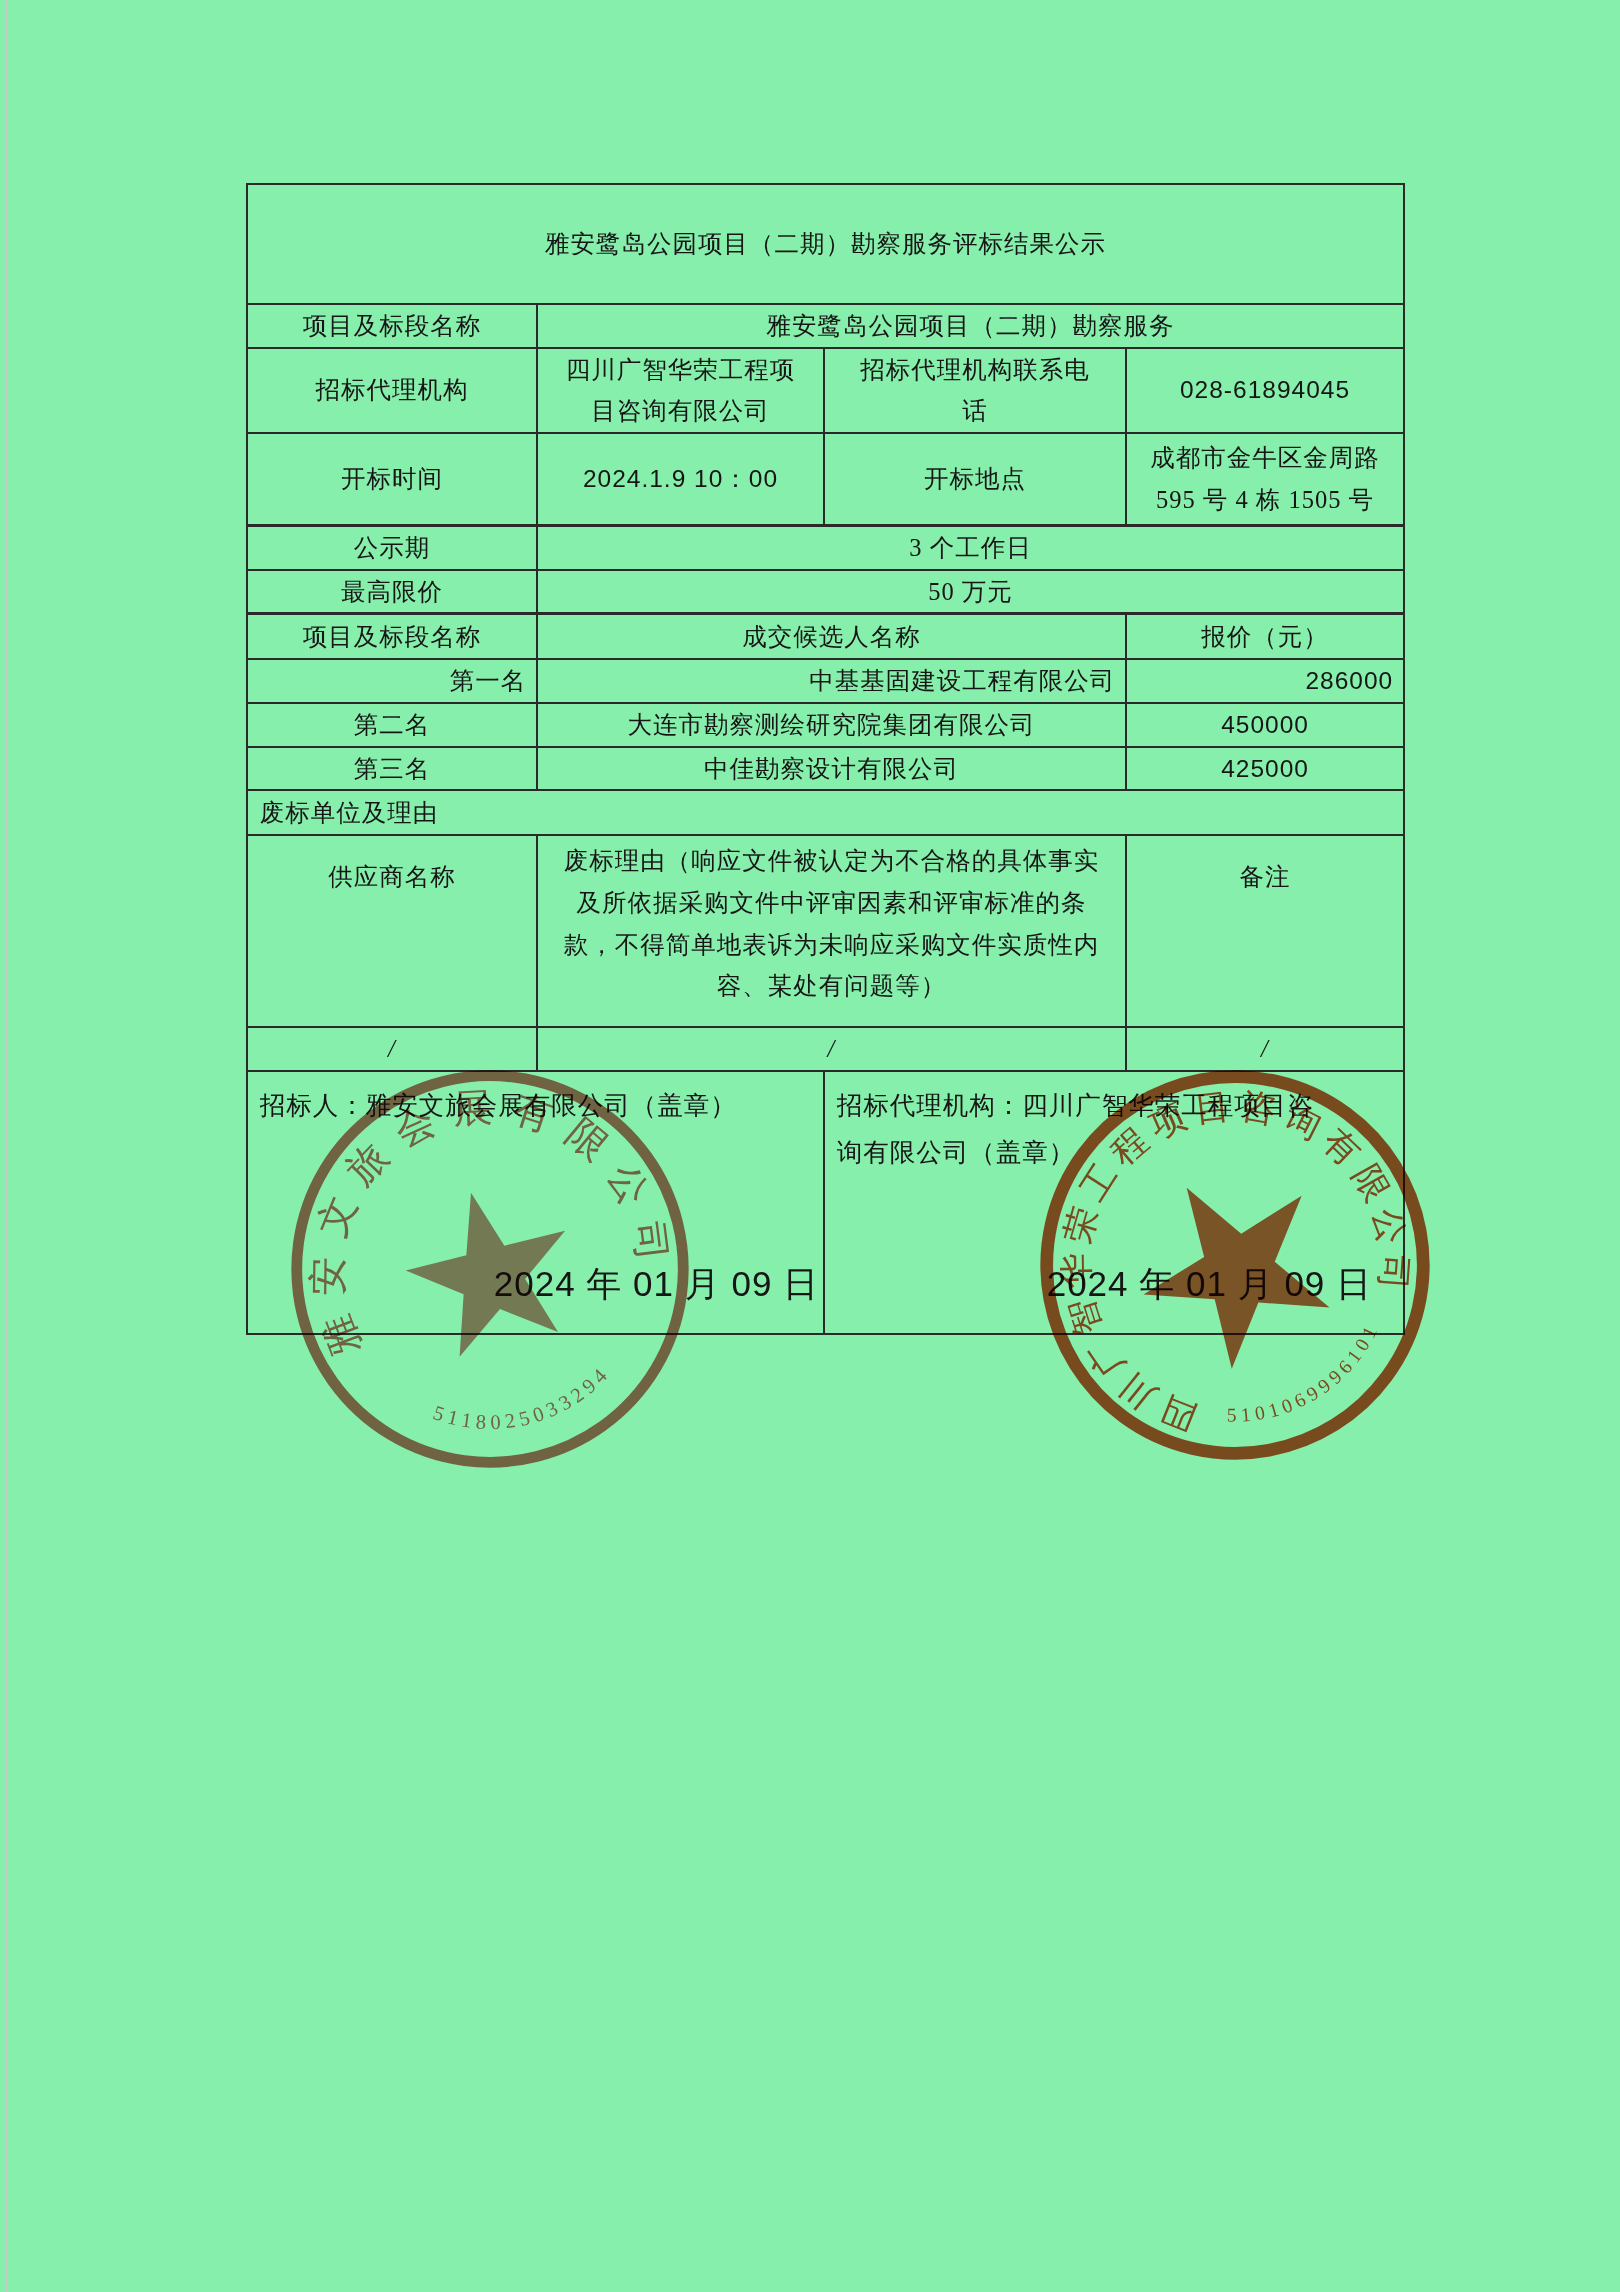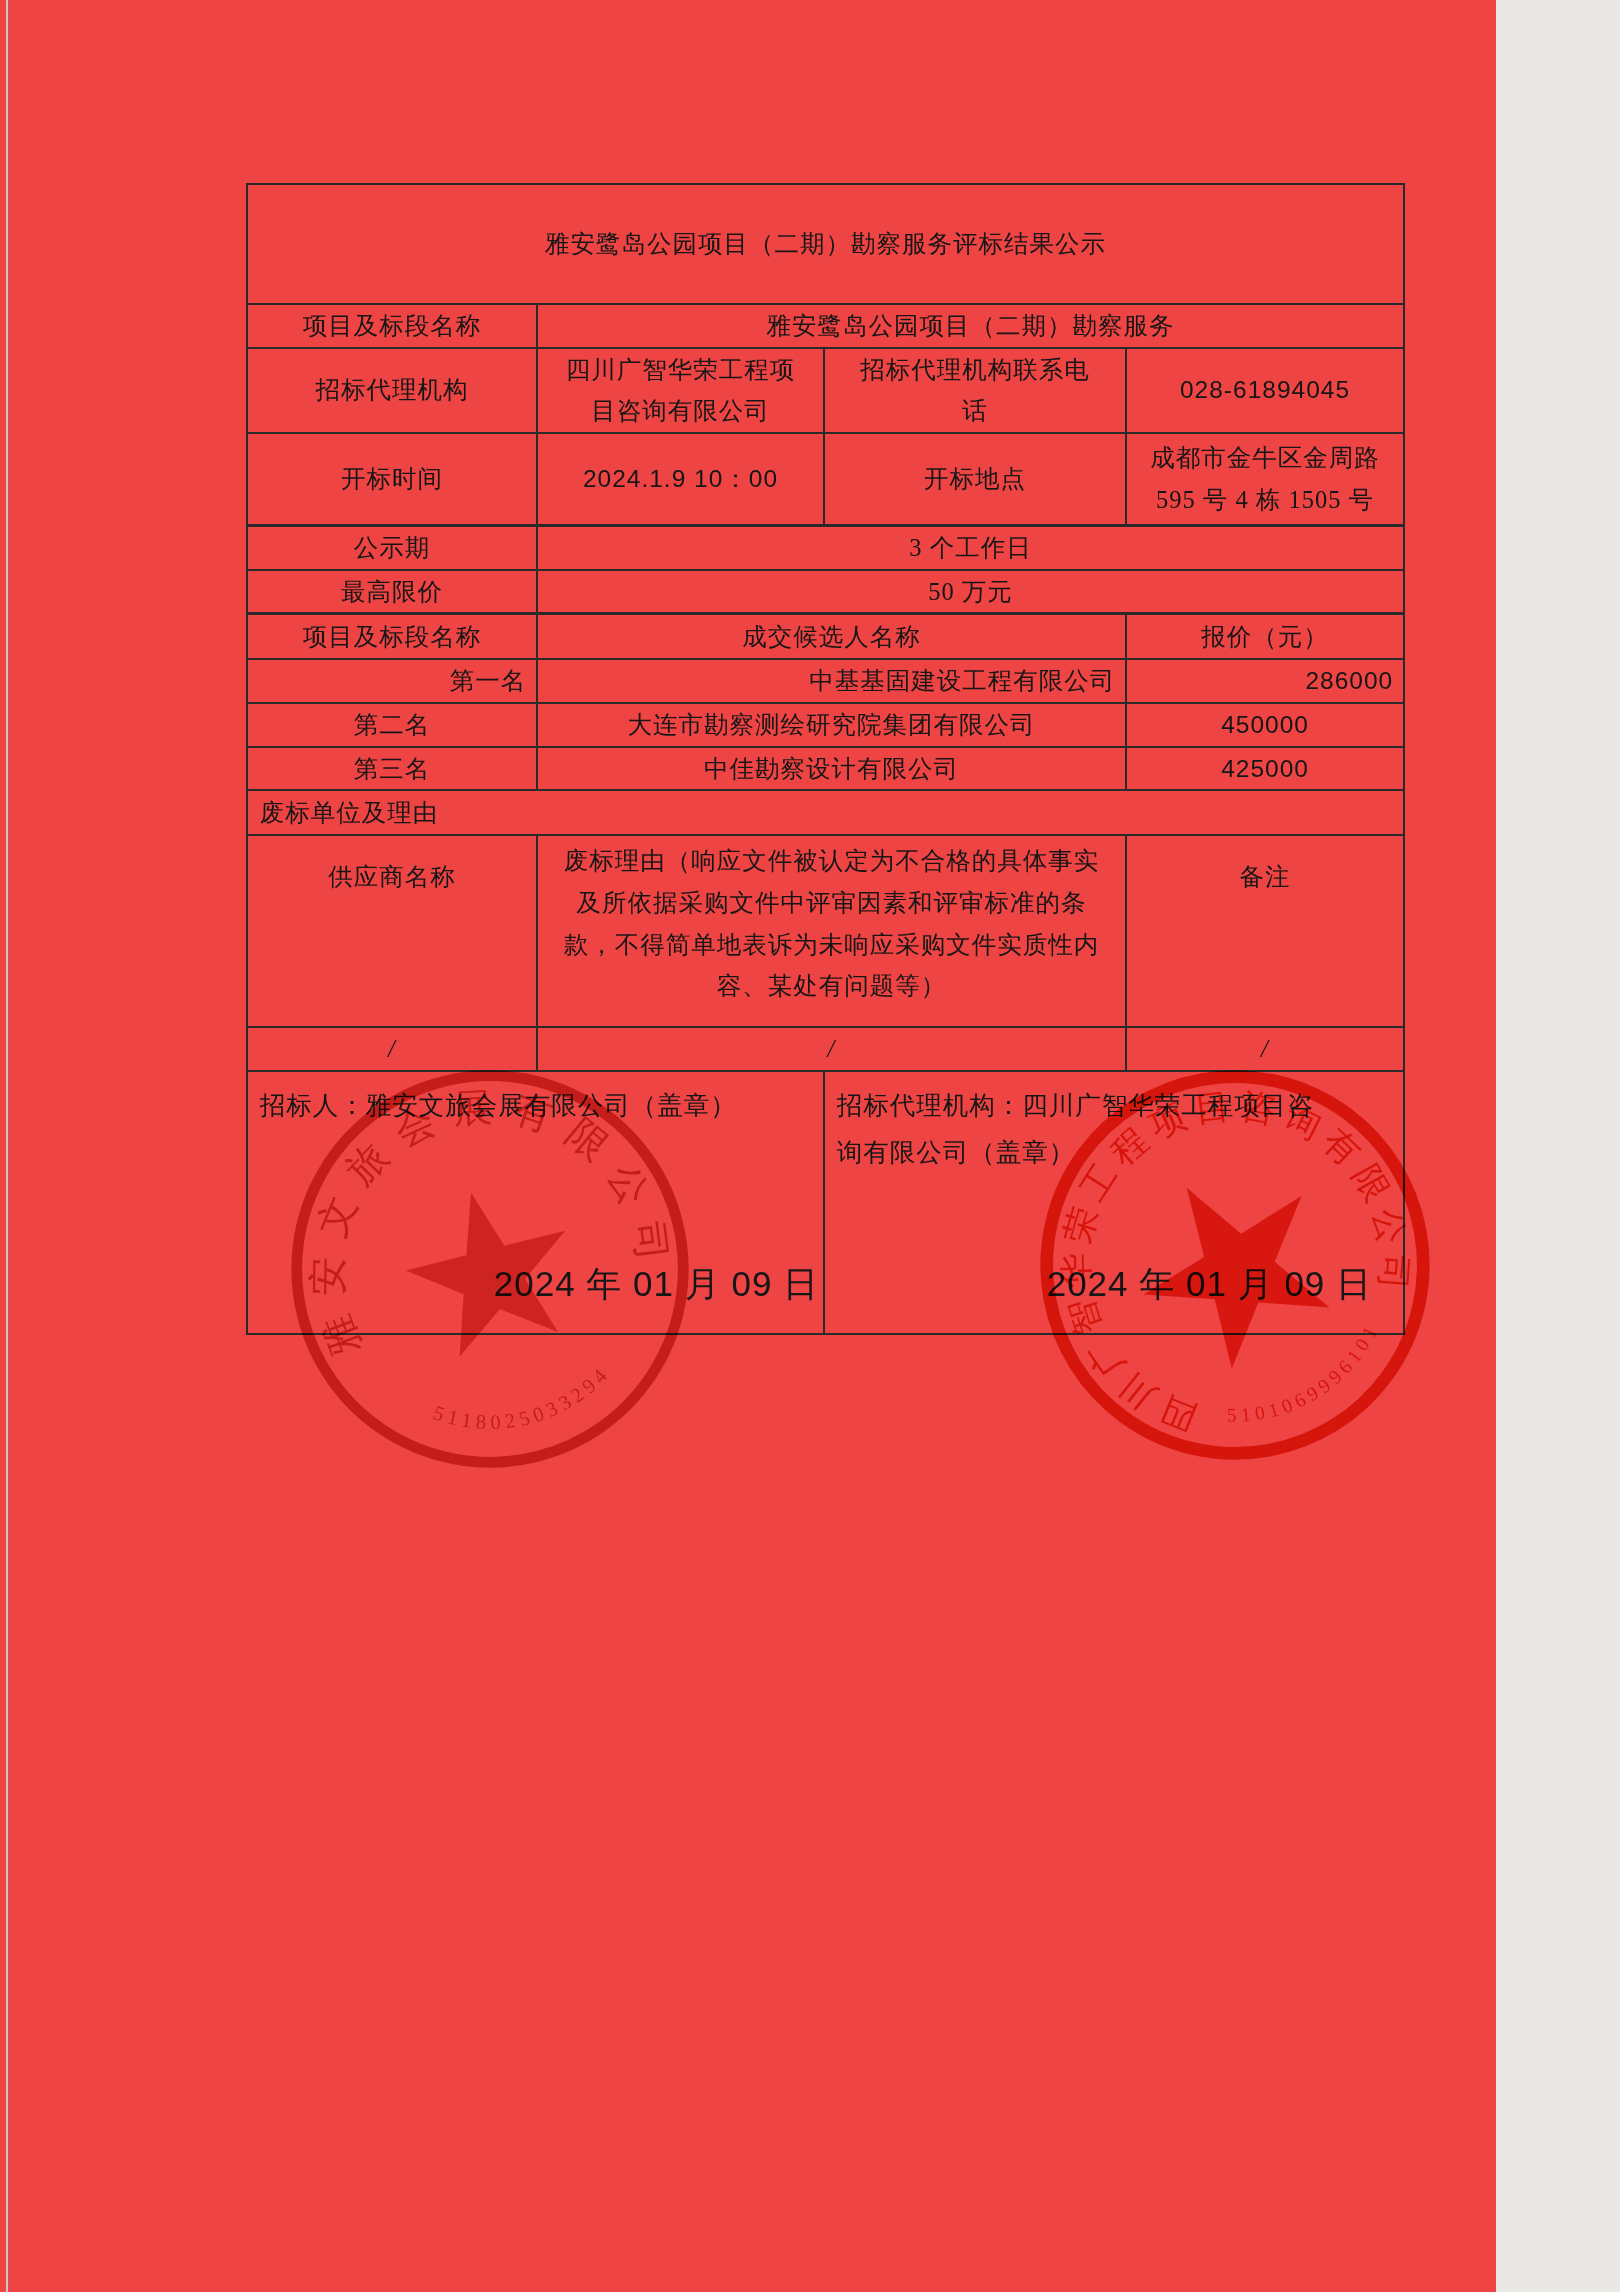--- a/index.html
+++ b/index.html
@@ -3,22 +3,22 @@
 <meta charset="utf-8">
 <style>
   html,body { margin:0; padding:0; }
   body {
     width:1620px; height:2293px;
     background:#e9e8e5;
     font-family:"Liberation Serif","DejaVu Serif",serif;
   }
   .page {
     position:relative;
-    width:1496px; height:2293px;
-    background:#ef4444;
+    width:1620px; height:2293px;
+    background:#86efac;
     color:#161616;
     overflow:hidden;
   }
   .page-edge-left {
     position:absolute; left:5.9px; top:0; width:2px; height:2293px;
     background:#c9c8c6;
   }
   .doc-table {
     position:absolute; left:246px; top:183px;
     border-collapse:collapse; table-layout:fixed;

